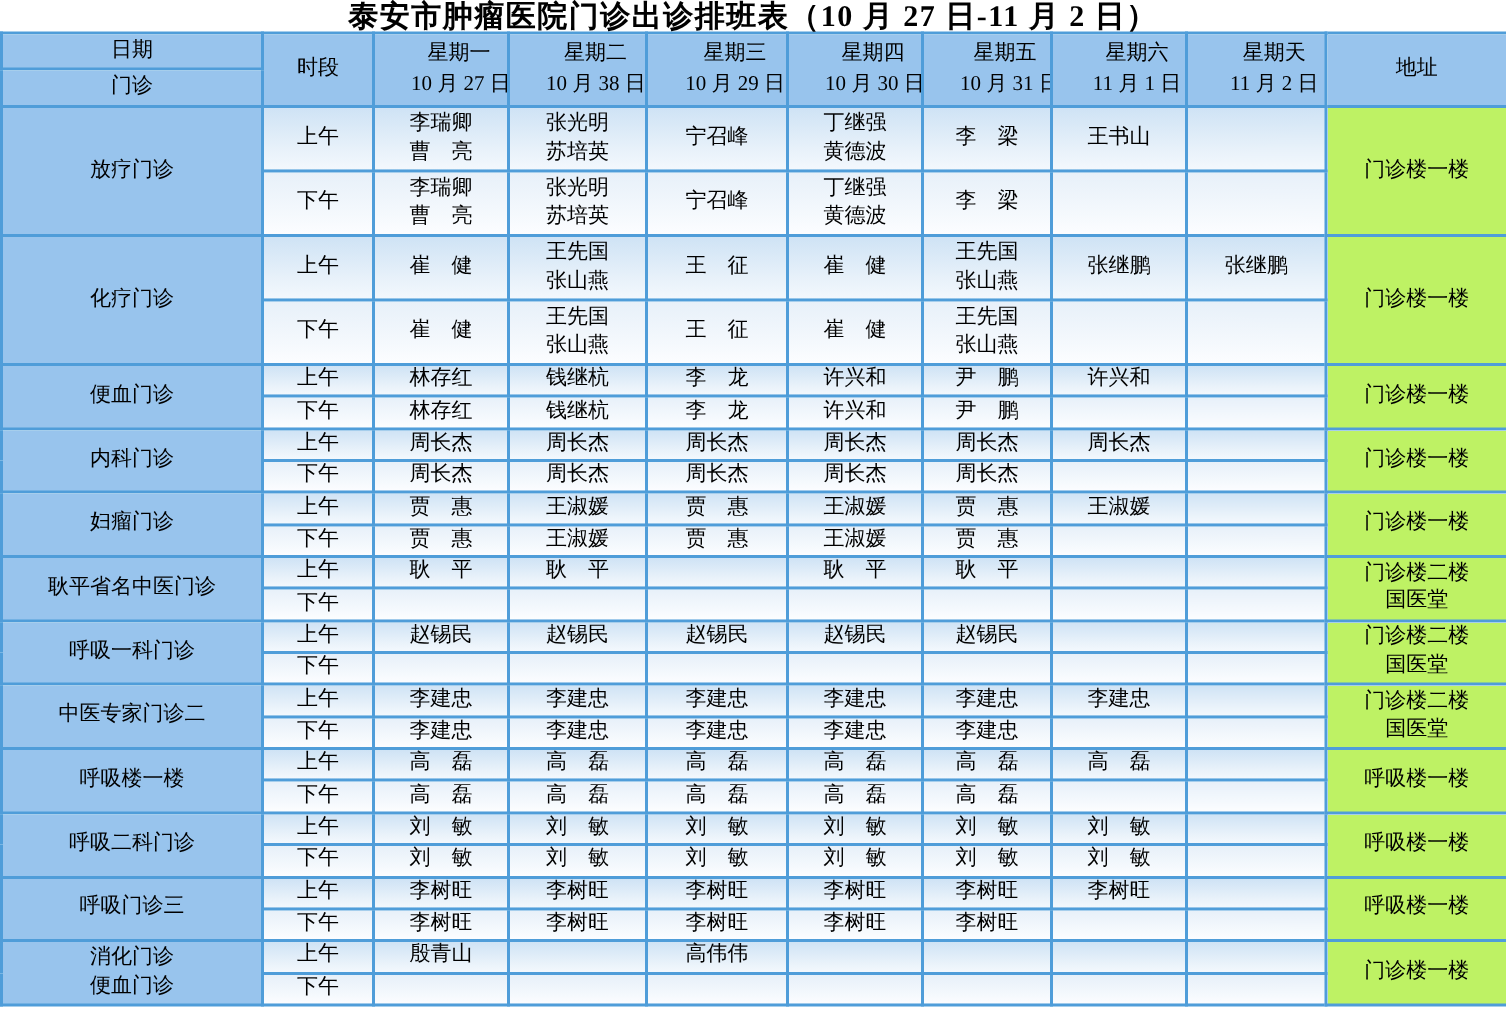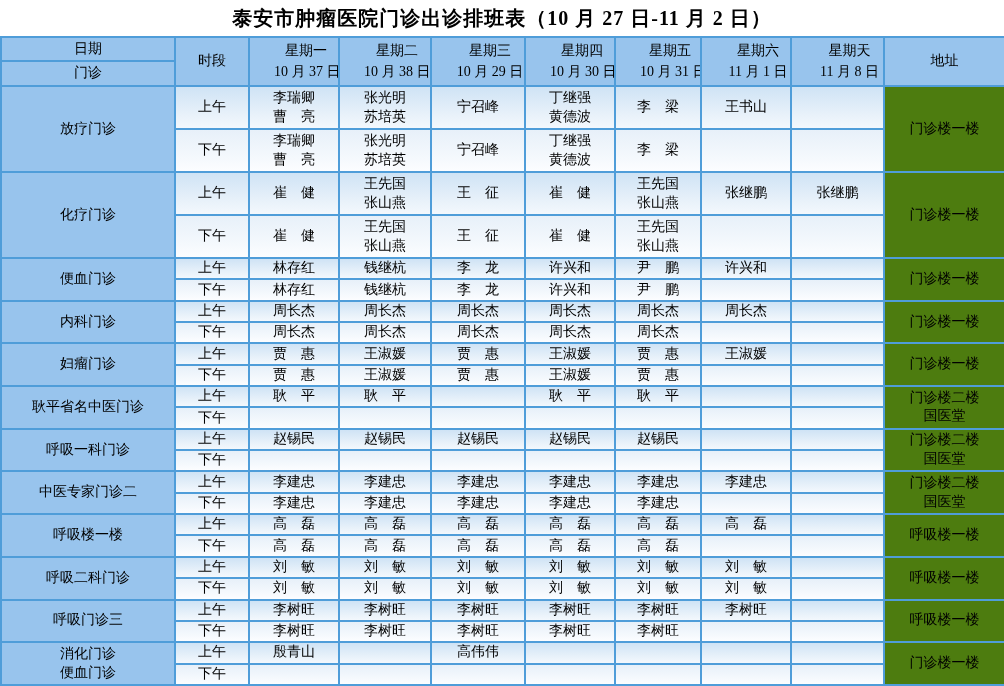--- a/index.html
+++ b/index.html
@@ -2,40 +2,40 @@
 <html><head>
 <meta charset="utf-8">
 <style>
   html,body{margin:0;padding:0;background:#ffffff;}
   body{
     width:1004px;height:686px;overflow:hidden;
     font-family:"Liberation Serif","DejaVu Serif",serif;
     color:#000;
   }
   .title{
-    height:36px;display:flex;align-items:center;justify-content:center;
+    height:21px;display:flex;align-items:center;justify-content:center;
     font-size:20px;font-weight:bold;letter-spacing:1px;
   }
   table.sched{
     width:1004px;height:650px;table-layout:fixed;border-collapse:collapse;
     border:2px solid #3e8ecf;
   }
   .sched th,.sched td{
     border:2px solid #4f9dd9;
     text-align:center;vertical-align:middle;
     font-weight:normal;font-size:14px;line-height:1.35;
     padding:0;overflow:hidden;white-space:nowrap;
   }
   
   .sched thead th,.clinic-cell{background:#98c4ed;}
   thead tr.hrow1{height:24px;margin-top:48px;}
   thead tr.hrow2{height:25px;}
   .day-head div{line-height:1.45;padding-left:24px;}
   
-  .addr-cell{background:#4d7c0f;}
+  .addr-cell{background:#bef264;}
   
   tr.am td.period-cell,tr.am td.slot-cell{
     background:linear-gradient(180deg,#cfe3f5 0%,#e9f2fa 70%,#f3f8fd 100%);
   }
   tr.pm td.period-cell,tr.pm td.slot-cell{
     background:linear-gradient(180deg,#e7f0f9 0%,#f5f9fd 70%,#fcfdff 100%);
   }
   tr.tall{height:43px;}
 </style>
 </head>
@@ -55,21 +55,21 @@
       <col style="width:90px">
     <col style="width:93px">
       <col style="width:121px">
   </colgroup>
   <thead>
     <tr class="hrow1">
       <th>日期</th>
       <th rowspan="2">时段</th>
       <th rowspan="2" class="day-head">
         <div>星期一</div>
-        <div>10 月 37 日</div>
+        <div>10 月 27 日</div>
       </th>
       <th rowspan="2" class="day-head">
         <div>星期二</div>
         <div>10 月 38 日</div>
       </th>
       <th rowspan="2" class="day-head">
         <div>星期三</div>
         <div>10 月 29 日</div>
       </th>
       <th rowspan="2" class="day-head">
@@ -79,21 +79,21 @@
       <th rowspan="2" class="day-head">
         <div>星期五</div>
         <div>10 月 31 日</div>
       </th>
       <th rowspan="2" class="day-head">
         <div>星期六</div>
         <div>11 月 1 日</div>
       </th>
       <th rowspan="2" class="day-head">
         <div>星期天</div>
-        <div>11 月 8 日</div>
+        <div>11 月 2 日</div>
       </th>
       <th rowspan="2">地址</th>
     </tr>
     <tr class="hrow2">
       <th>门诊</th>
     </tr>
   </thead>
   <tbody>
       <tr class="am tall">
         <th class="clinic-cell" rowspan="2">

